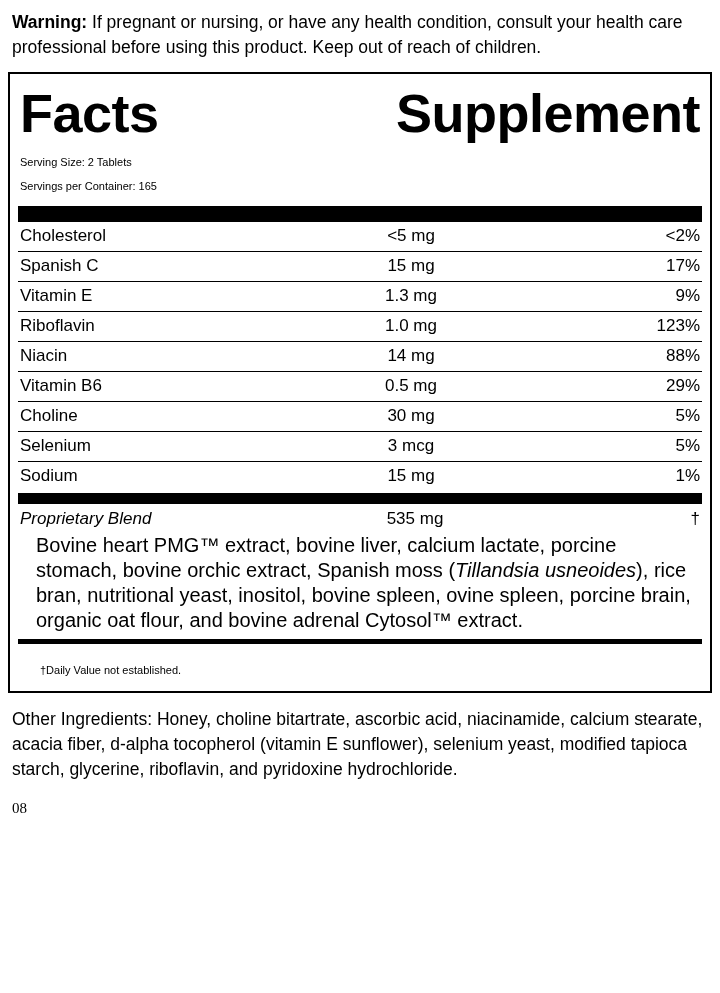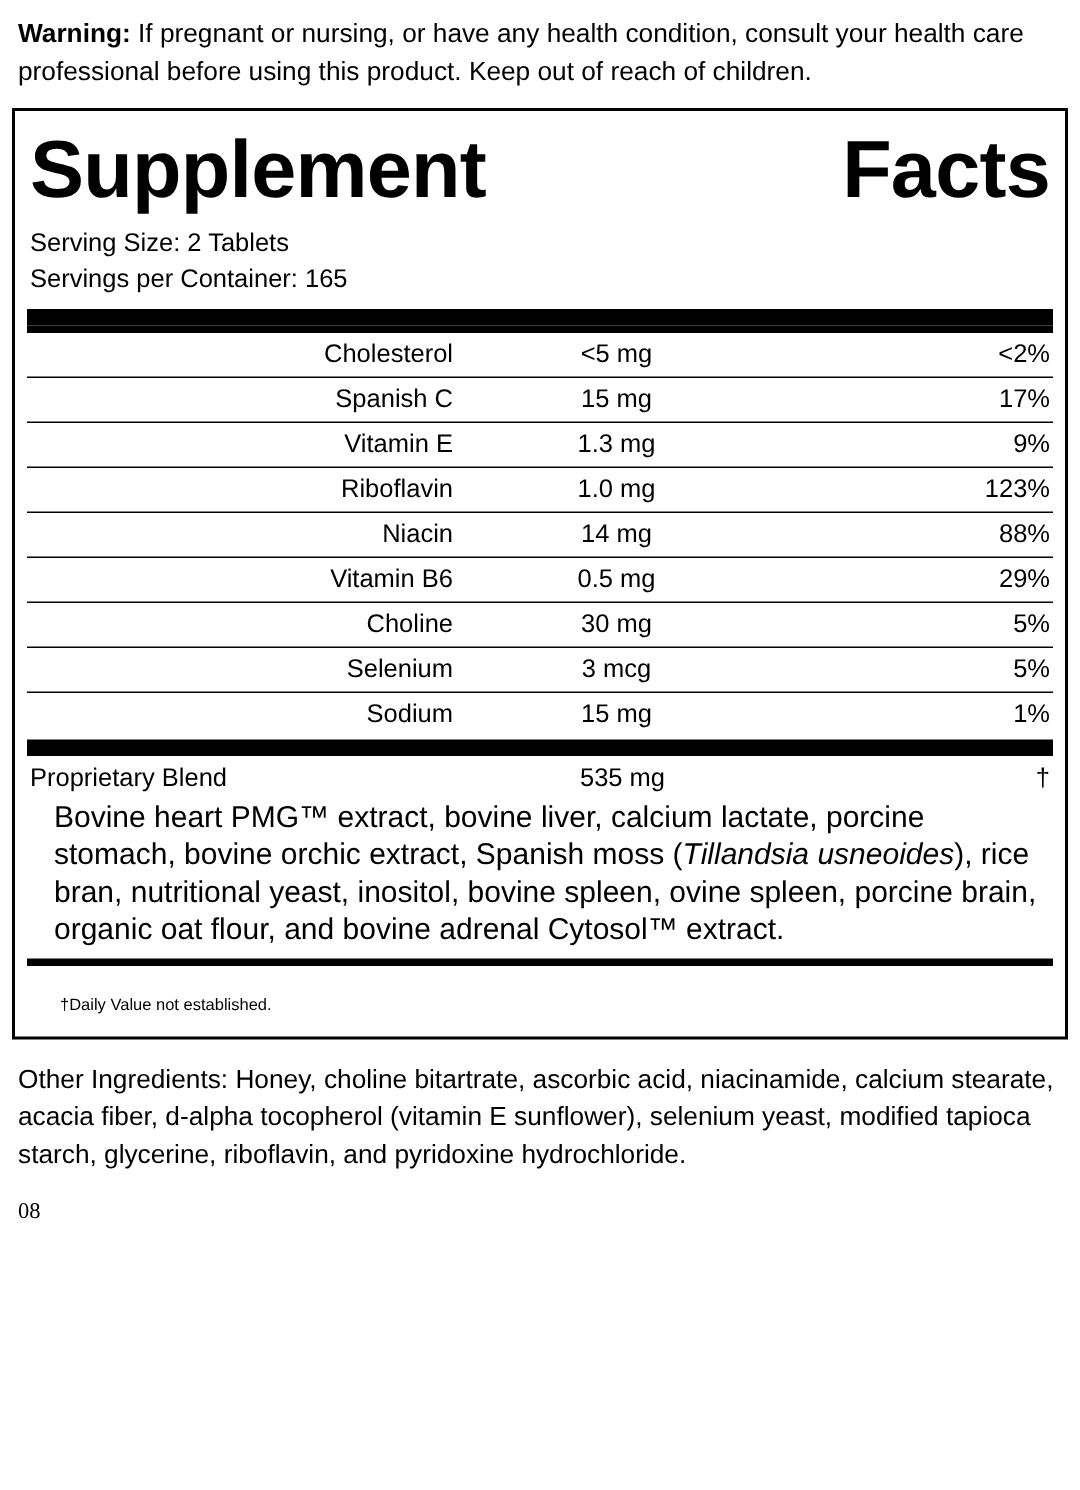--- a/index.html
+++ b/index.html
@@ -40,21 +40,21 @@
   .sf-title {
     font-size: 54px;
     font-weight: bold;
     letter-spacing: -0.5px;
     line-height: 62px;
     display: flex;
     justify-content: space-between;
     padding: 2px 2px 4px 2px;
   }
   .serving-lines {
-    font-size: 17px;
+    font-size: 11px;
     line-height: 24px;
     padding: 2px 2px 6px 2px;
   }
 
   .rule-thick {
     height: 11px;
     background: #000;
     margin: 2px 0 0 0;
   }
   .rule-med {
@@ -65,21 +65,21 @@
   table.facts {
     width: 100%;
     border-collapse: collapse;
     font-size: 17px;
   }
   table.facts th,
   table.facts td {
     padding: 4px 2px 5px 2px;
     vertical-align: bottom;
     font-weight: normal;
-    text-align: right;
+    text-align: left;
   }
   table.facts thead th {
     font-weight: bold;
     font-size: 17.5px;
     padding-top: 6px;
     padding-bottom: 8px;
   }
   table.facts th.c-amount,
   table.facts td.c-amount {
     text-align: center;
@@ -95,21 +95,21 @@
   }
   table.facts tbody tr.first-row td {
     border-top: none;
   }
 
   .blend-row {
     display: flex;
     font-size: 17px;
     padding: 5px 2px 2px 2px;
   }
-  .blend-row .name { flex: 0 0 calc(100% - 390px); }
+  .blend-row .name { flex: 0 0 calc(100% - 390px); font-style: italic; }
   .blend-row .amt  { flex: 0 0 210px; text-align: center; }
   .blend-row .dv   { flex: 0 0 180px; text-align: right; }
 
   .blend-desc {
     font-size: 20px;
     line-height: 25px;
     padding: 2px 6px 6px 18px;
   }
   .blend-desc i { font-style: italic; }
 
@@ -137,22 +137,22 @@
 
 <div class="page">
 
   <div class="warning">
     <b>Warning:</b><span> If pregnant or nursing, or have any health condition, consult your health care professional before using this product. Keep out of reach of children.</span>
   </div>
 
   <div class="panel">
 
     <div class="sf-title">
+      <span>Facts</span>
       <span>Supplement</span>
-      <span>Facts</span>
     </div>
 
     <div class="serving-lines">
       <div>Serving Size: 2 Tablets</div>
       <div>Servings per Container: 165</div>
     </div>
 
     <div class="rule-thick"></div>
 
 

